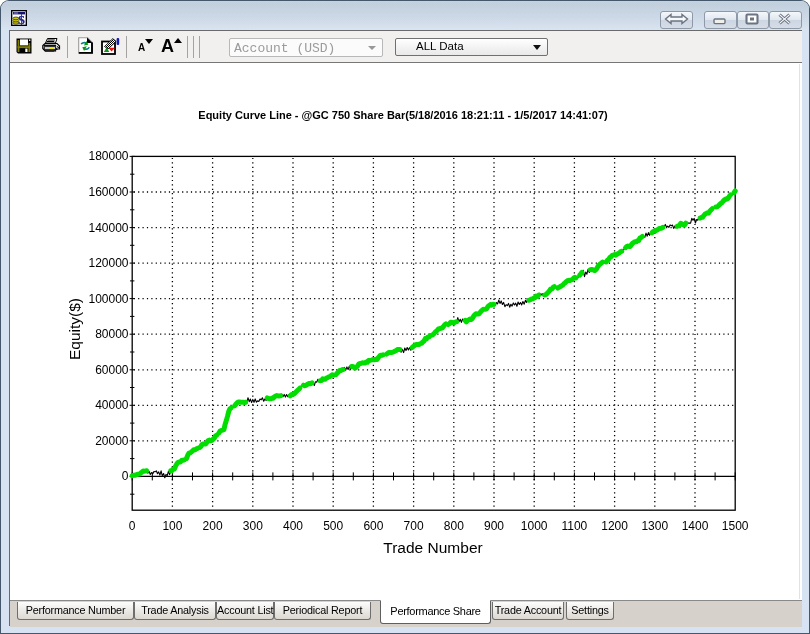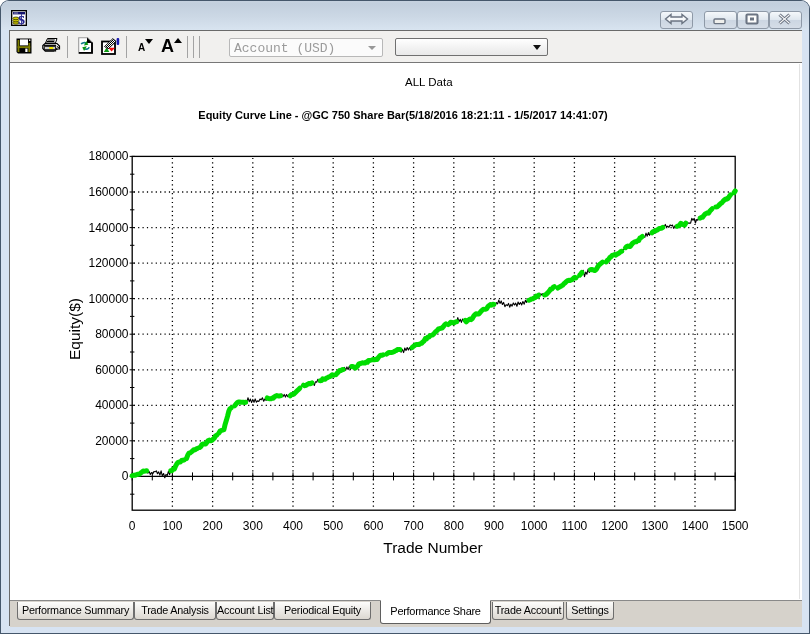--- a/index.html
+++ b/index.html
@@ -18,21 +18,21 @@
    border-bottom:1px solid #777;}
  .sep{position:absolute;top:5px;width:1px;height:22px;background:#a3a3a3;}
  #combo1{position:absolute;left:219px;top:7px;width:152px;height:17px;background:#fbfbfb;
    border:1px solid #b8b8b8;border-radius:2px;}
  #combo1 span{position:absolute;left:4px;top:2px;font-size:13px;color:#9b9b9b;font-family:Liberation Mono, monospace;}
  #combo1 .arr{position:absolute;right:6px;top:7px;width:0;height:0;
    border-left:4px solid transparent;border-right:4px solid transparent;border-top:4px solid #989898;}
  #combo2{position:absolute;left:385px;top:7px;width:151px;height:16px;
    background:linear-gradient(#fff,#f1f1f1 60%,#e9e9e9);
    border:1px solid #707070;border-radius:2px;}
- #combo2 span{position:absolute;left:9px;top:1px;font-size:11.5px;color:#000;margin-top:36px;}
+ #combo2 span{position:absolute;left:20px;top:1px;font-size:11.5px;color:#000;}
  #combo2 .arr{position:absolute;right:6px;top:6px;width:0;height:0;
    border-left:4.5px solid transparent;border-right:4.5px solid transparent;border-top:5px solid #111;}
  #combo3{position:absolute;left:13px;top:39px;width:252px;height:20px;
    background:linear-gradient(#fff,#f2f2f2 60%,#e9e9e9);
    border:1px solid #707070;border-radius:2px;}
  #combo3 span{position:absolute;left:5px;top:3px;font-size:11.5px;color:#000;}
  #combo3 .arr{position:absolute;right:7px;top:8px;width:0;height:0;
    border-left:4.5px solid transparent;border-right:4.5px solid transparent;border-top:5px solid #111;}
  #ctitle{position:absolute;left:-3px;top:78px;width:792px;text-align:center;
    font-size:11px;font-weight:bold;color:#000;}
@@ -156,24 +156,24 @@
           <div class="arr"></div>
         </div>
       <div id="combo2">
           <span>ALL Data</span>
           <div class="arr"></div>
         </div>
     </div>
     <div style="position:absolute;left:789px;top:33px;width:1px;height:535px;background:#e2e2e2"></div>
     <div id="ctitle">Equity Curve Line - @GC 750 Share Bar(5/18/2016 18:21:11 - 1/5/2017 14:41:07)</div>
     <div id="tabbar">
-      <div class="tab" style="left:7px;width:115px"><span>Performance Summary</span></div>
+      <div class="tab" style="left:7px;width:115px"><span>Performance Number</span></div>
       <div class="tab" style="left:124px;width:80px"><span>Trade Analysis</span></div>
       <div class="tab" style="left:206px;width:56px"><span>Account List</span></div>
-      <div class="tab" style="left:264px;width:95px"><span>Periodical Equity</span></div>
+      <div class="tab" style="left:264px;width:95px"><span>Periodical Report</span></div>
       <div id="atab" style="left:370px;width:109px"><span>Performance Share</span></div>
       <div class="tab" style="left:482px;width:70px"><span>Trade Account</span></div>
       <div class="tab" style="left:556px;width:46px"><span>Settings</span></div>
     </div>
   </div>
   <svg id="chart" width="810" height="634" viewBox="0 0 810 634">
 <style>
  .dot{stroke:#000;stroke-width:1.3;stroke-dasharray:1.2 3.2;}
  .tick{stroke:#000;stroke-width:1;}
  .ax{stroke:#000;stroke-width:1.2;}

